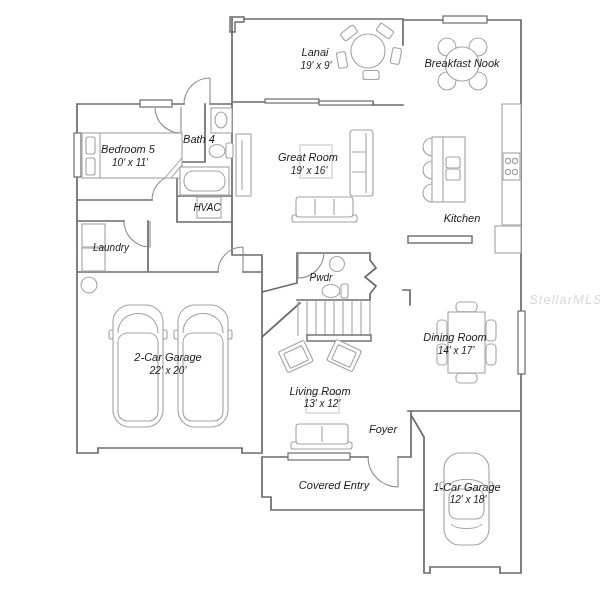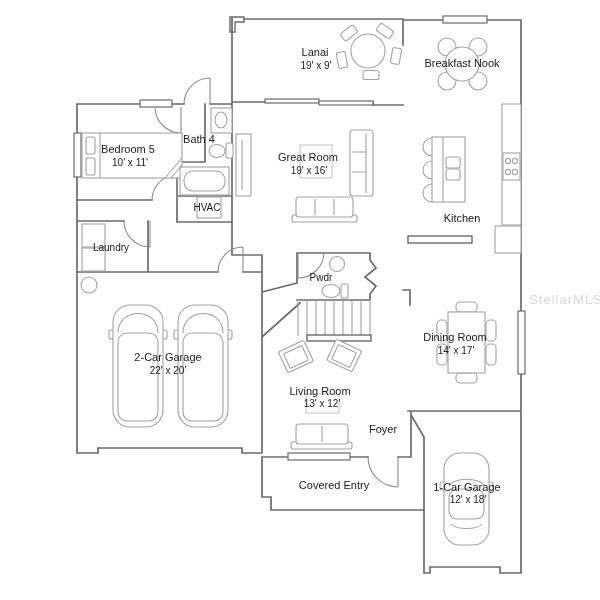--- a/index.html
+++ b/index.html
@@ -1,16 +1,16 @@
 <!DOCTYPE html>
 <html style="--wall: #6b6b6b; --furniture: #a3a3a3; --label: #1a1a1a; --watermark: #d9d9d9;"><head>
 <meta charset="utf-8">
 <style>
   html,body{margin:0;padding:0;background:#ffffff;}
-  .plan-wrap{position:relative;width:600px;height:600px;background:#fff;overflow:hidden;}
+  .plan-wrap{position:relative;width:600px;height:600px;background:#fff;overflow:hidden;font-style:italic;}
   svg{position:absolute;left:0;top:0;}
   svg text{font-family:"Liberation Sans", sans-serif;fill:var(--label,#1a1a1a);}
   .name{font-size:11px;}
   .dims{font-size:10px;}
   .small{font-size:10px;}
   .wall{stroke:var(--wall,#6b6b6b);stroke-width:1.7;fill:none;stroke-linecap:square;stroke-linejoin:miter;}
   .wallf{fill:#ffffff;stroke:var(--wall,#6b6b6b);stroke-width:1.4;}
   .win{fill:#ffffff;stroke:var(--wall,#6b6b6b);stroke-width:1.2;}
   .door{stroke:#8d8d8d;stroke-width:1.1;fill:none;}
   .furn{stroke:var(--furniture,#a3a3a3);stroke-width:1.1;fill:none;}

